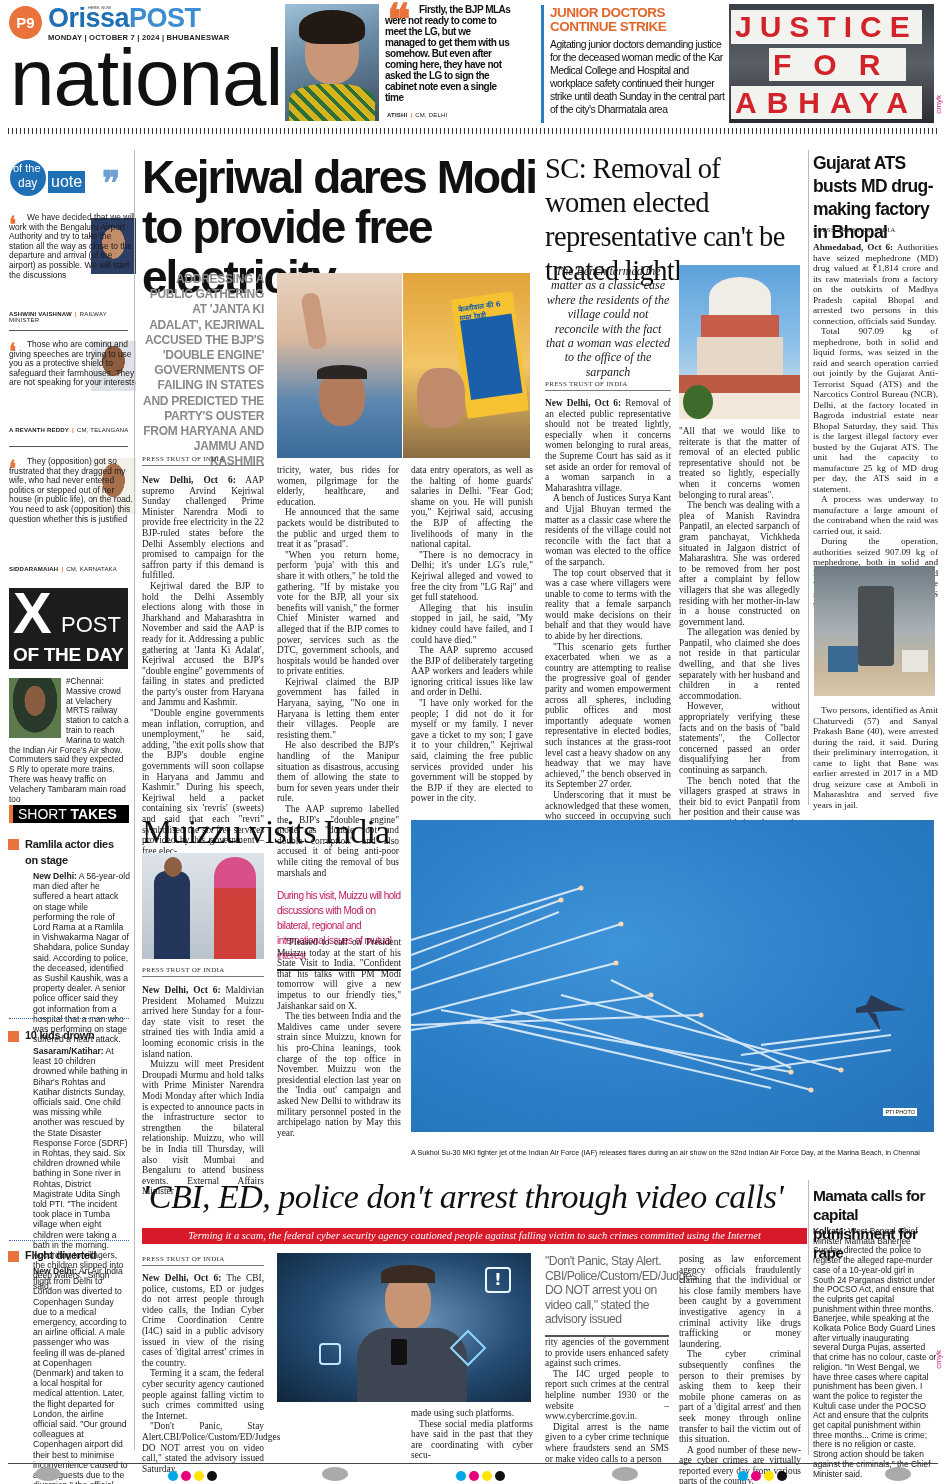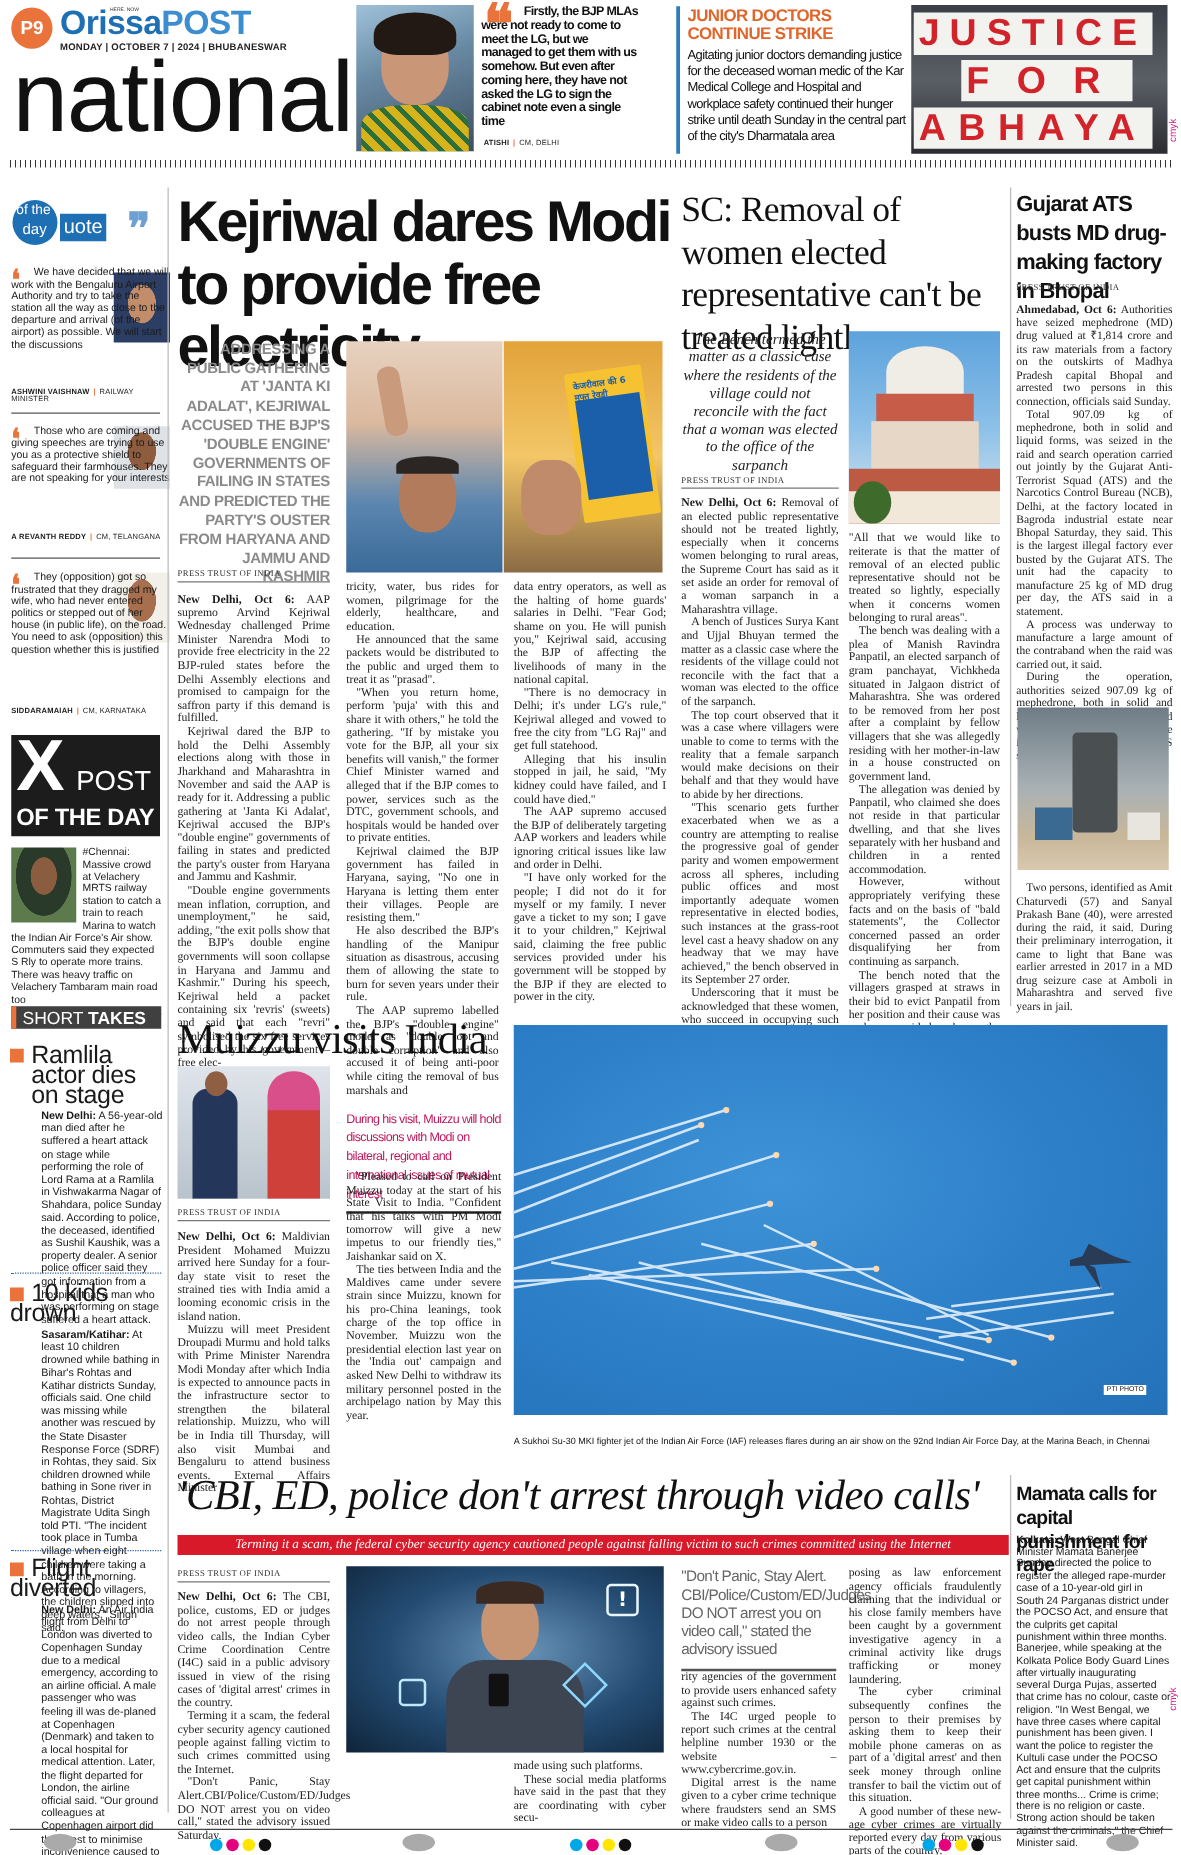--- a/index.html
+++ b/index.html
@@ -14,21 +14,21 @@
 .body-text p.first{text-indent:0}
 .dateline{font-weight:bold}
 .credit{font-size:7px;letter-spacing:.3px;color:#333;border-bottom:1px solid #777;padding-bottom:2px;margin-bottom:4px;text-transform:uppercase}
 .dotrule{border-top:1px dotted #3366aa}
 .tickrule{height:6px;background:repeating-linear-gradient(90deg,#333 0 1px,transparent 1px 4px)}
 .vrule{background:#bbb;width:1px}
 .photo{overflow:hidden}
 .qmark{color:#e9733a;font-family:"DejaVu Serif",serif;font-weight:bold;line-height:1}
 .sq{display:inline-block;width:11px;height:11px;background:#e9733a;margin-right:6px;vertical-align:middle}
 .short-body{font-family:"Liberation Sans",sans-serif;font-size:8.6px;line-height:10.2px;padding-left:25px}
-.short-head{font-family:"Liberation Sans",sans-serif;font-weight:normal;font-size:20px;line-height:16px;letter-spacing:-.3px}
+.short-head{font-family:"Liberation Sans",sans-serif;font-weight:bold;font-size:11px;line-height:16px;letter-spacing:-.3px}
 .quote-text{font-family:"Liberation Sans",sans-serif;font-size:8.4px;line-height:9.6px}
 .attrib{font-family:"Liberation Sans",sans-serif;font-size:6px;margin-top:5px;letter-spacing:.2px}
 .attrib b{font-weight:bold}
 .attrib .bar{color:#e9733a;font-weight:bold;margin:0 3px}
 .dots{display:flex;gap:3px}
 .dots span{width:10px;height:10px;border-radius:50%}
 </style>
 </head>
 <body>
 
@@ -110,21 +110,21 @@
   <div class="abs sans" style="left:4px;top:56px;font-size:19px;font-weight:bold;line-height:22px;letter-spacing:-.3px">OF THE DAY</div>
 </div>
 <div class="abs photo" style="left:9px;top:678px;width:52px;height:60px;background:radial-gradient(ellipse at 50% 38%,#8a5d40 0 28%,#2a3a2a 29% 60%,#5d7a4c 61%)"></div>
 <div class="abs" style="left:9px;top:677px;width:120px">
   <div class="quote-text" style="font-size:8.3px;line-height:9.8px">
     <div style="float:left;width:57px;height:64px"></div><span>#Chennai: Massive crowd at Velachery MRTS railway station to catch a train to reach Marina to watch the Indian Air Force's Air show. Commuters said they expected S Rly to operate more trains. There was heavy traffic on Velachery Tambaram main road too</span>
   </div>
   <div class="sans" style="font-size:5px;text-align:right;margin-top:6px;color:#444;font-style:italic">@Srikkanth_07</div>
 </div>
 
-<div class="abs sans" style="left:9px;top:805px;width:120px;height:18px;background:#404040;border-left:4px solid #e9733a;color:#fff;font-size:14px;line-height:18px;padding-left:5px"><span>SHORT </span><b>TAKES</b></div>
+<div class="abs sans" style="left:9px;top:805px;width:120px;height:18px;background:#000000;border-left:4px solid #e9733a;color:#fff;font-size:14px;line-height:18px;padding-left:5px"><span>SHORT </span><b>TAKES</b></div>
 
 <div class="abs" style="left:8px;top:836px;width:122px">
   <div class="short-head" style="display:flex">
       <span class="sq" style="margin-top:3px"></span>
       <span style="width:96px">Ramlila actor dies on stage</span>
     </div>
   <div class="short-body" style="margin-top:3px"><b>New Delhi:</b><span> A 56-year-old man died after he suffered a heart attack on stage while performing the role of Lord Rama at a Ramlila in Vishwakarma Nagar of Shahdara, police Sunday said. According to police, the deceased, identified as Sushil Kaushik, was a property dealer. A senior police officer said they got information from a hospital that a man who was performing on stage suffered a heart attack.</span></div>
 </div>
 <div class="abs dotrule" style="left:9px;top:1018px;width:120px"></div>
 
@@ -151,21 +151,21 @@
     <div style="position:absolute;left:6px;top:22px;width:52px;height:80px;background:#1b5fab"></div>
     <div style="position:absolute;left:6px;top:6px;width:50px;font:bold 7px 'DejaVu Sans',sans-serif;color:#1b5fab">केजरीवाल की 6 मुफ्त रेवड़ी</div>
   </div>
   <div style="position:absolute;left:14px;top:95px;width:48px;height:60px;border-radius:40%;background:#c08b6a"></div>
 </div>
 
 <div class="abs" style="left:142px;top:455px;width:122px">
     <div class="credit">PRESS TRUST OF  INDIA</div>
   </div>
 <div class="abs body-text" style="left:142px;top:475px;width:122px">
-  <p class="first"><span class="dateline">New Delhi, Oct 6:</span><span> AAP supremo Arvind Kejriwal Wednesday challenged Prime Minister Narendra Modi to provide free electricity in the 22 BJP-ruled states before the Delhi Assembly elections and promised to campaign for the saffron party if this demand is fulfilled.</span></p>
+  <p class="first"><span class="dateline">New Delhi, Oct 6:</span><span> AAP supremo Arvind Kejriwal Sunday challenged Prime Minister Narendra Modi to provide free electricity in the 22 BJP-ruled states before the Delhi Assembly elections and promised to campaign for the saffron party if this demand is fulfilled.</span></p>
   <p>Kejriwal dared the BJP to hold the Delhi Assembly elections along with those in Jharkhand and Maharashtra in November and said the AAP is ready for it. Addressing a public gathering at 'Janta Ki Adalat', Kejriwal accused the BJP's "double engine" governments of failing in states and predicted the party's ouster from Haryana and Jammu and Kashmir.</p>
   <p>"Double engine governments mean inflation, corruption, and unemployment," he said, adding, "the exit polls show that the BJP's double engine governments will soon collapse in Haryana and Jammu and Kashmir." During his speech, Kejriwal held a packet containing six 'revris' (sweets) and said that each "revri" symbolised the six free services provided by his government – free elec-</p>
 </div>
 <div class="abs body-text" style="left:277px;top:465px;width:122px">
   <p class="first">tricity, water, bus rides for women, pilgrimage for the elderly, healthcare, and education.</p>
   <p>He announced that the same packets would be distributed to the public and urged them to treat it as "prasad".</p>
   <p>"When you return home, perform 'puja' with this and share it with others," he told the gathering. "If by mistake you vote for the BJP, all your six benefits will vanish," the former Chief Minister warned and alleged that if the BJP comes to power, services such as the DTC, government schools, and hospitals would be handed over to private entities.</p>
   <p>Kejriwal claimed the BJP government has failed in Haryana, saying, "No one in Haryana is letting them enter their villages. People are resisting them."</p>
   <p>He also described the BJP's handling of the Manipur situation as disastrous, accusing them of allowing the state to burn for seven years under their rule.</p>
   <p>The AAP supremo labelled the BJP's "double engine" model as "double loot and double corruption" and also accused it of being anti-poor while citing the removal of bus marshals and</p>

